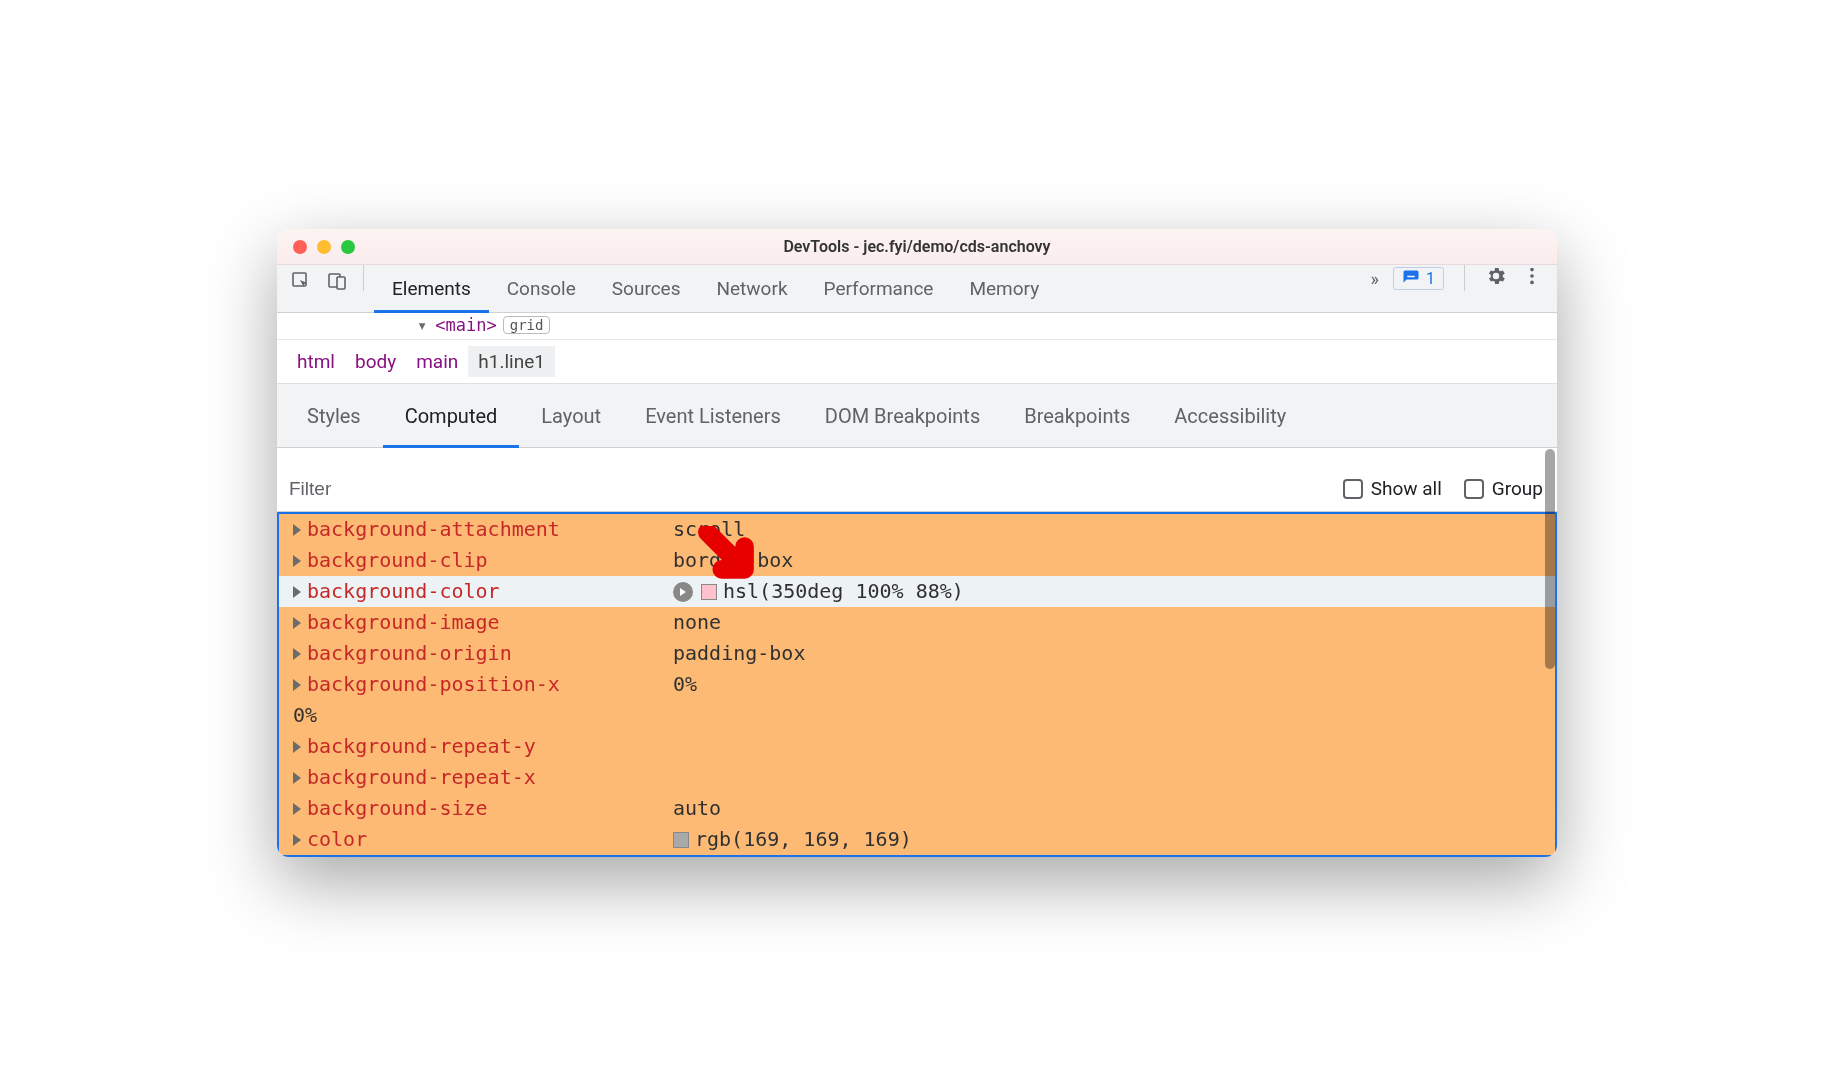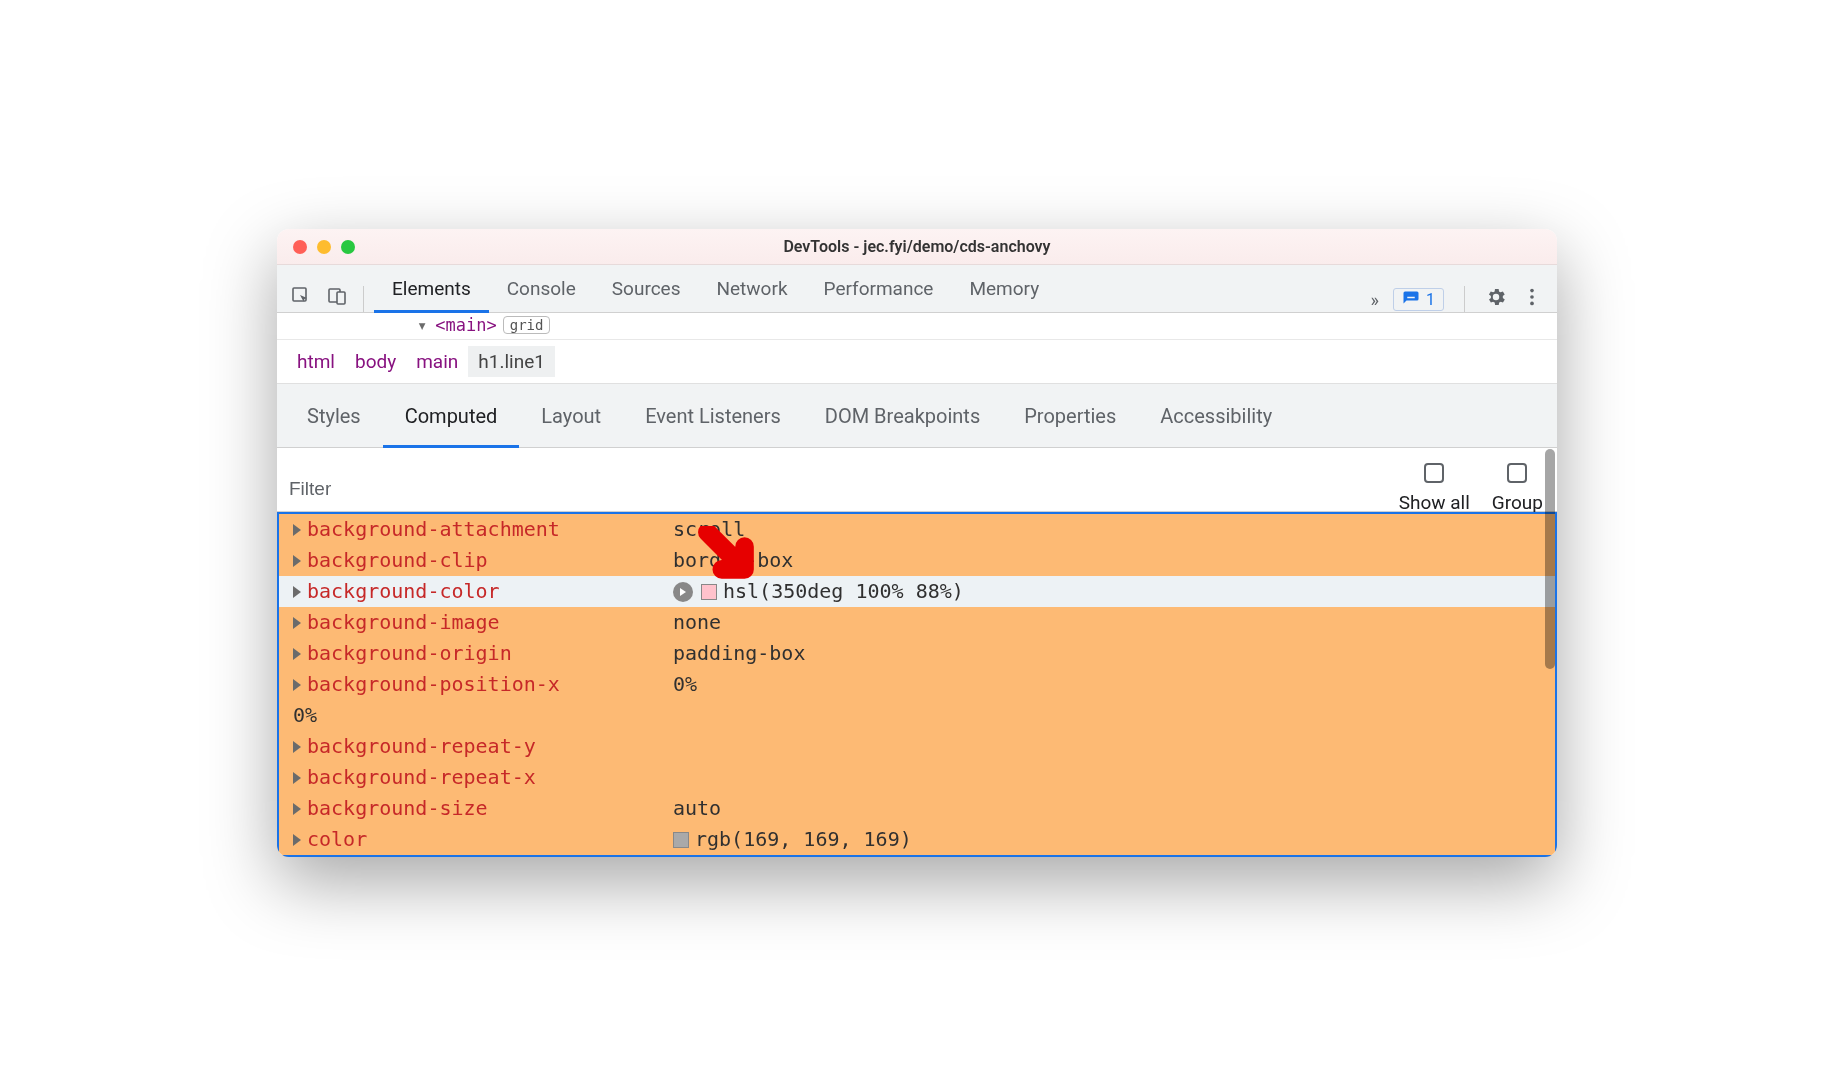--- a/index.html
+++ b/index.html
@@ -35,21 +35,21 @@
   .dot.green { background:#28c840; }
   .title-text {
     position:absolute; left:0; right:0; text-align:center;
     font-size:16px; font-weight:600; color:#333;
   }
   .toolbar {
     height: 48px;
     background:#f1f3f4;
     border-bottom:1px solid #d0d0d0;
     display:flex;
-    align-items:flex-end;
+    align-items:flex-start;
     padding: 0 8px;
     gap: 4px;
   }
   .tool-icon {
     width:32px; height:32px; display:flex; align-items:center; justify-content:center;
     color:#5f6368;
   }
   .tool-divider { width:1px; height:26px; background:#ccc; margin:0 6px; }
   .tabs { display:flex; align-items:stretch; height:100%; flex:1; }
   .tab {
@@ -108,21 +108,21 @@
   .filter-row {
     display:flex; align-items:center; height:46px;
     border-bottom:1px solid #d0d0d0; background:#fff;
     padding:0 14px 0 0;
   }
   .filter-input {
     flex:1; border:none; outline:none; font-size:19px; padding:0 12px;
     color:#5f6368; background:transparent;
   }
   .filter-input::placeholder { color:#5f6368; }
-  .chk-wrap { display:flex; align-items:center; gap:8px; font-size:19px; color:#202124; margin-left:22px;flex-direction:column; }
+  .chk-wrap { display:flex; align-items:center; gap:8px; font-size:19px; color:#202124; margin-left:22px; }
   .chk {
     width:20px; height:20px; border:2px solid #5f6368; border-radius:4px; background:#fff;
   }
   .props-panel {
     border:2px solid #1a73e8; margin:0; background:#fdba74;
     position:relative;
   }
   .prop-row {
     display:flex; align-items:center;
     font-family: ui-monospace, Menlo, Consolas, monospace;
@@ -229,21 +229,21 @@
     <span class="crumb">main</span>
     <span class="crumb sel">h1.line1</span>
   </div>
 
   <div class="sub-tabs">
     <div class="sub-tab">Styles</div>
     <div class="sub-tab active">Computed</div>
     <div class="sub-tab">Layout</div>
     <div class="sub-tab">Event Listeners</div>
     <div class="sub-tab">DOM Breakpoints</div>
-    <div class="sub-tab">Properties</div>
+    <div class="sub-tab">Breakpoints</div>
     <div class="sub-tab">Accessibility</div>
   </div>
 
   <div style="height:18px;background:#fff;border-bottom:1px solid #fff;"></div>
 
   <div class="filter-row">
     <input class="filter-input" placeholder="Filter" style="">
     <label class="chk-wrap">
       <span class="chk"></span>
       <span>Show all</span>

